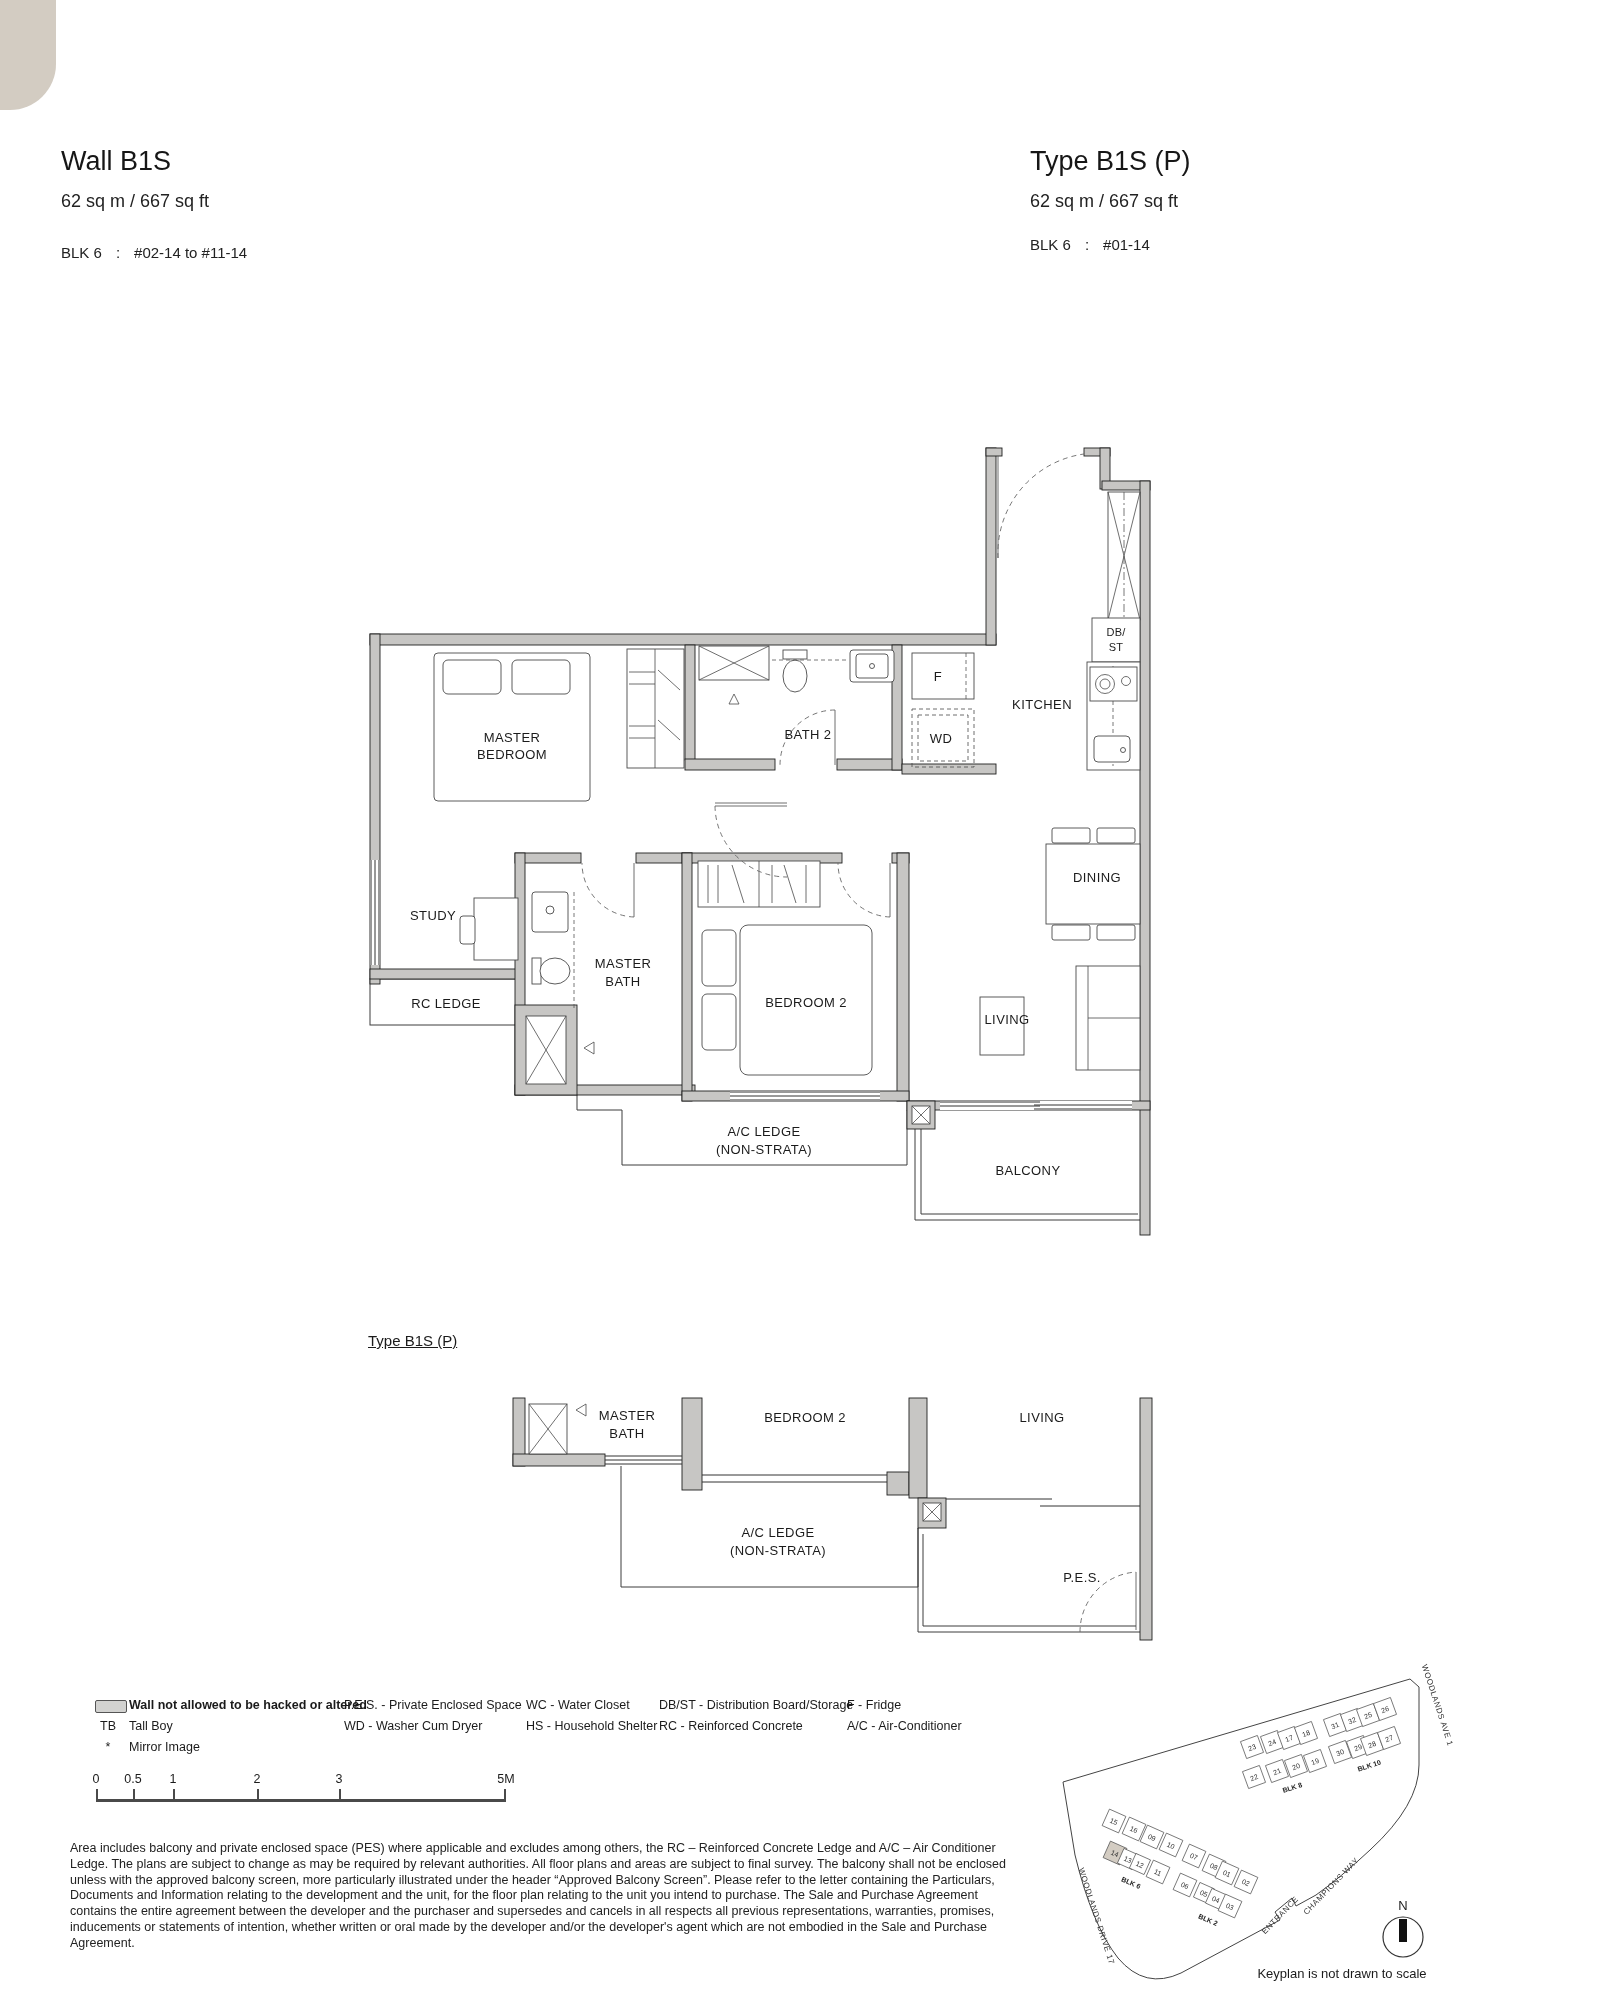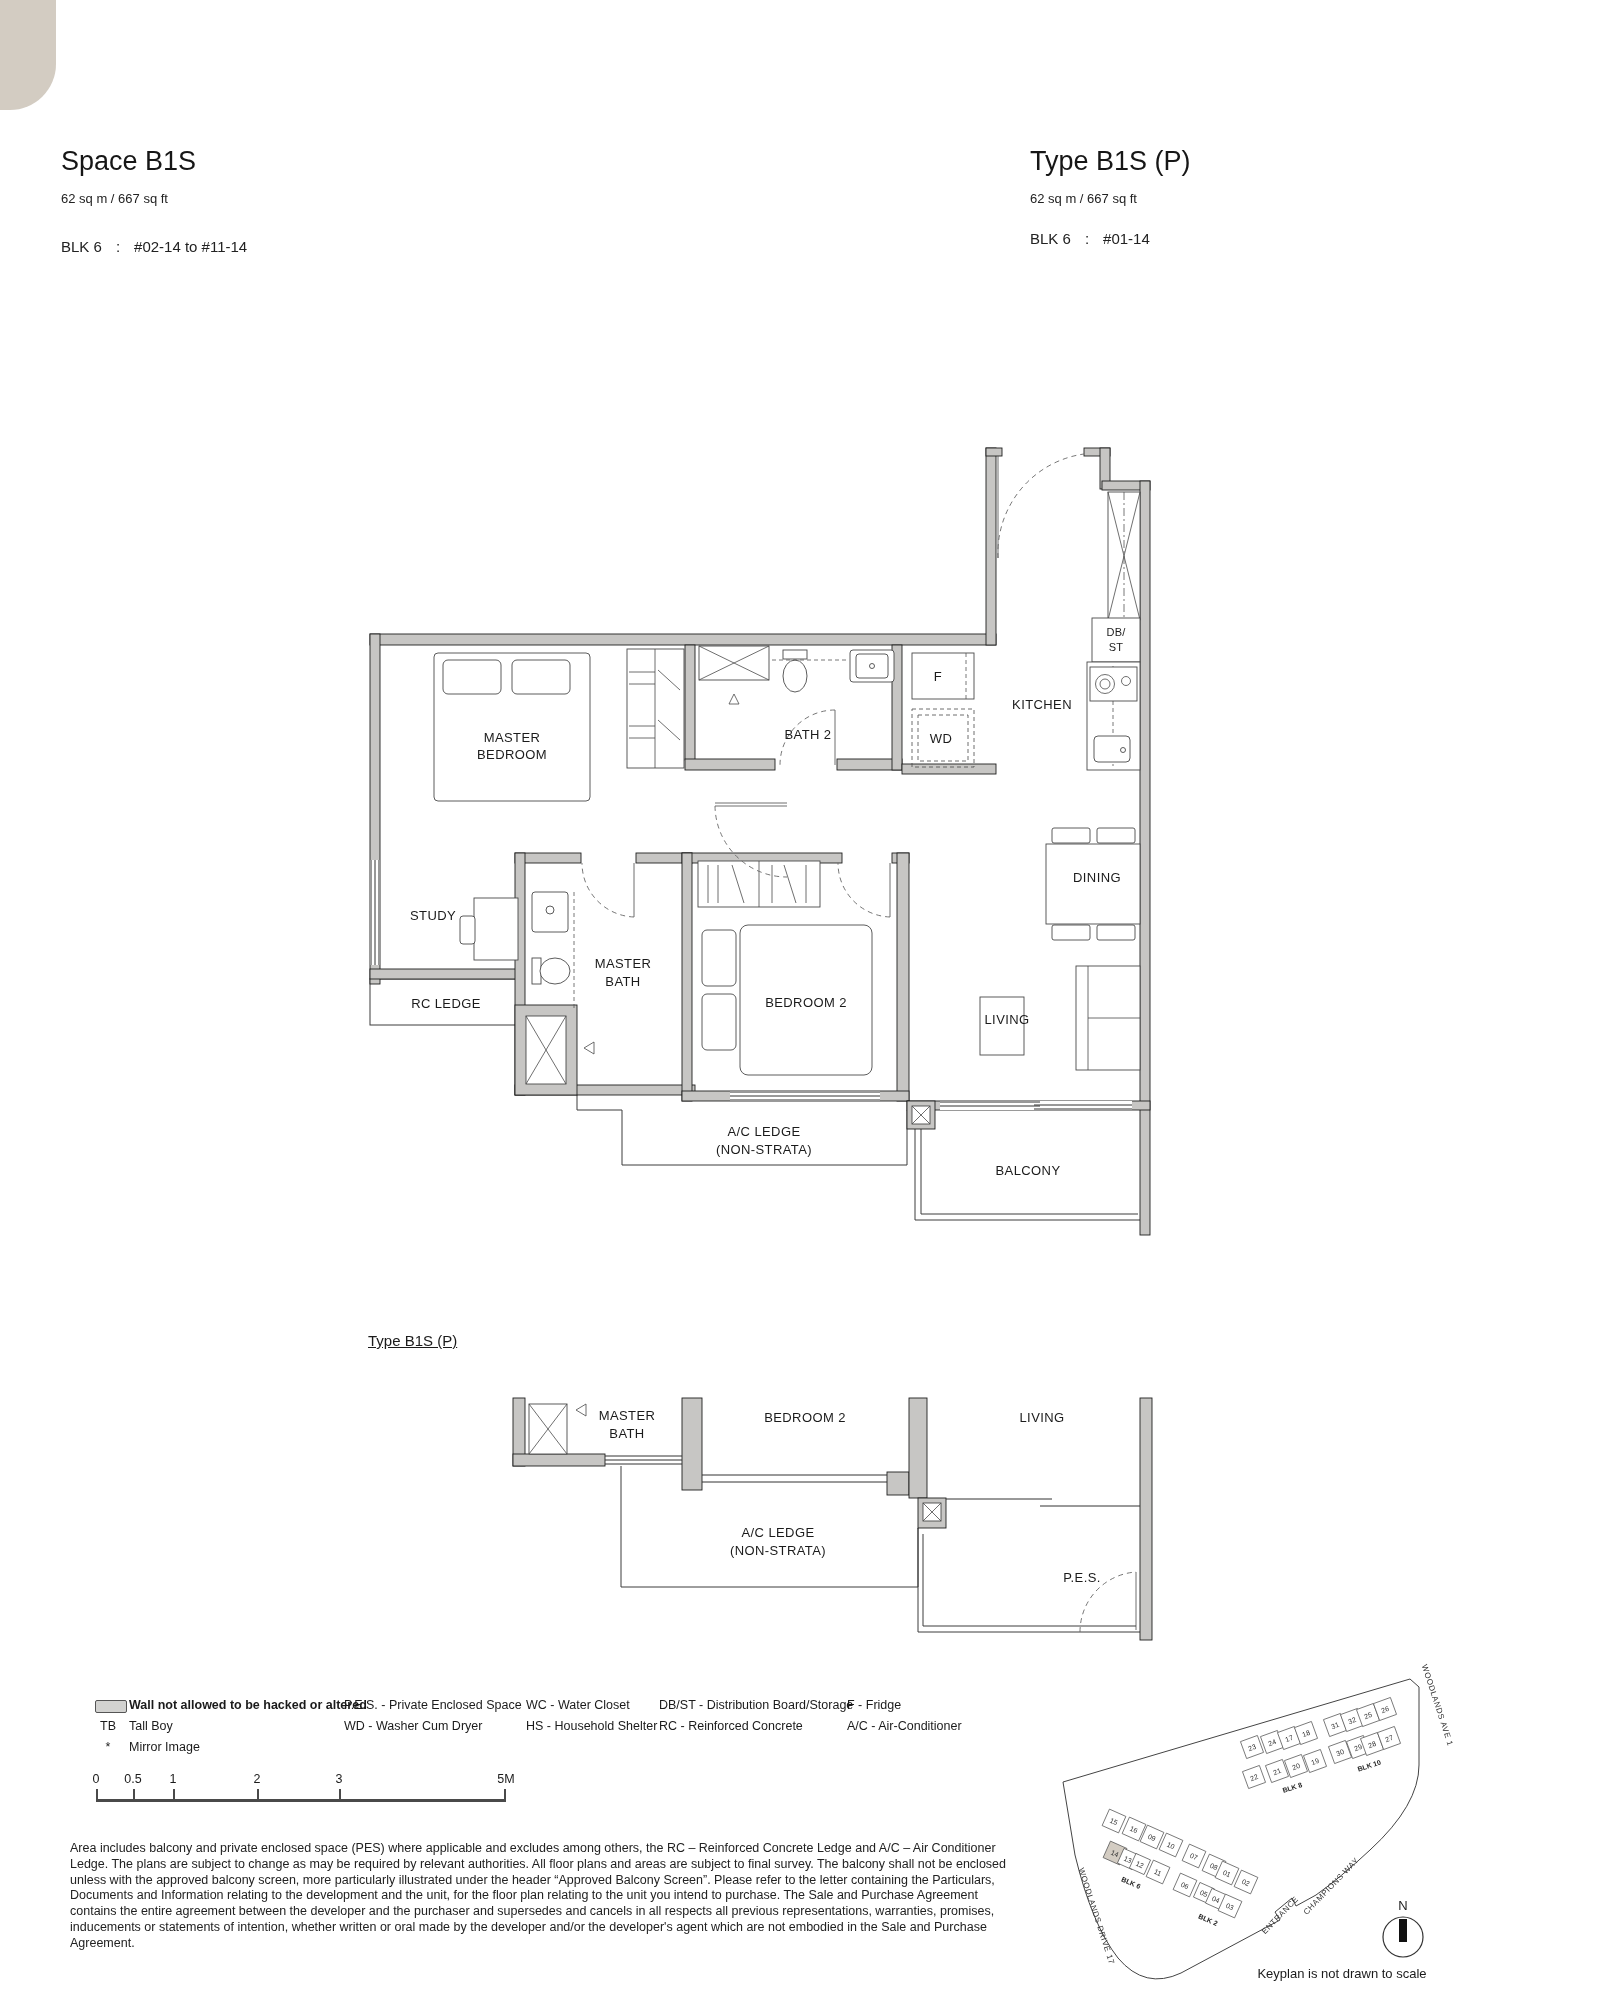--- a/index.html
+++ b/index.html
@@ -2,21 +2,21 @@
 <html><head>
 <meta charset="utf-8">
 <style>
   html,body{margin:0;padding:0;background:#ffffff;}
   body{font-family:"Liberation Sans", sans-serif;color:#1b1b1b;}
   #page{position:relative;width:1600px;height:2011px;background:#fff;overflow:hidden;}
   .abs{position:absolute;}
   #corner{left:0;top:0;width:56px;height:110px;background:#d3ccc2;border-bottom-right-radius:46px;}
   #title{left:60px;top:58px;font-size:43px;letter-spacing:.5px;color:#161616;}
   .unit-type{font-size:27px;color:#161616;}
-  .unit-area{font-size:13px;color:#222;}
+  .unit-area{font-size:18px;color:#222;}
   .unit-blk{font-size:15px;color:#222;}
   .blk-sep{display:inline-block;margin:0 14px;}
   #partial-heading{left:368px;top:1332px;font-size:15px;text-decoration:underline;}
   
   svg text{font-family:"Liberation Sans", sans-serif;fill:#1b1b1b;}
   .wall{fill:#c7c6c4;stroke:#1f1f1f;stroke-width:.9;}
   .thin{fill:none;stroke:#3c3c3c;stroke-width:1;}
   .furn{fill:#ffffff;stroke:#4a4a4a;stroke-width:.9;}
   .furnln{fill:none;stroke:#4a4a4a;stroke-width:.8;}
   .win{fill:#ffffff;stroke:none;}
@@ -45,21 +45,21 @@
 </style>
 </head>
 <body>
 
 <div id="page">
 
   <div id="corner" class="abs"></div>
 
 
   <div class="abs" style="left:61px;top:146px;">
-    <div class="unit-type">Space B1S</div>
+    <div class="unit-type">Wall B1S</div>
     <div class="unit-area" style="margin-top:14px;">62 sq m /  667 sq ft</div>
     <div class="unit-blk" style="margin-top:32px;">
       <span>BLK 6</span><span class="blk-sep">:</span><span>#02-14 to #11-14</span>
     </div>
   </div>
 
   <div class="abs" style="left:1030px;top:146px;">
     <div class="unit-type">Type B1S (P)</div>
     <div class="unit-area" style="margin-top:14px;">62 sq m /  667 sq ft</div>
     <div class="unit-blk" style="margin-top:24px;">

